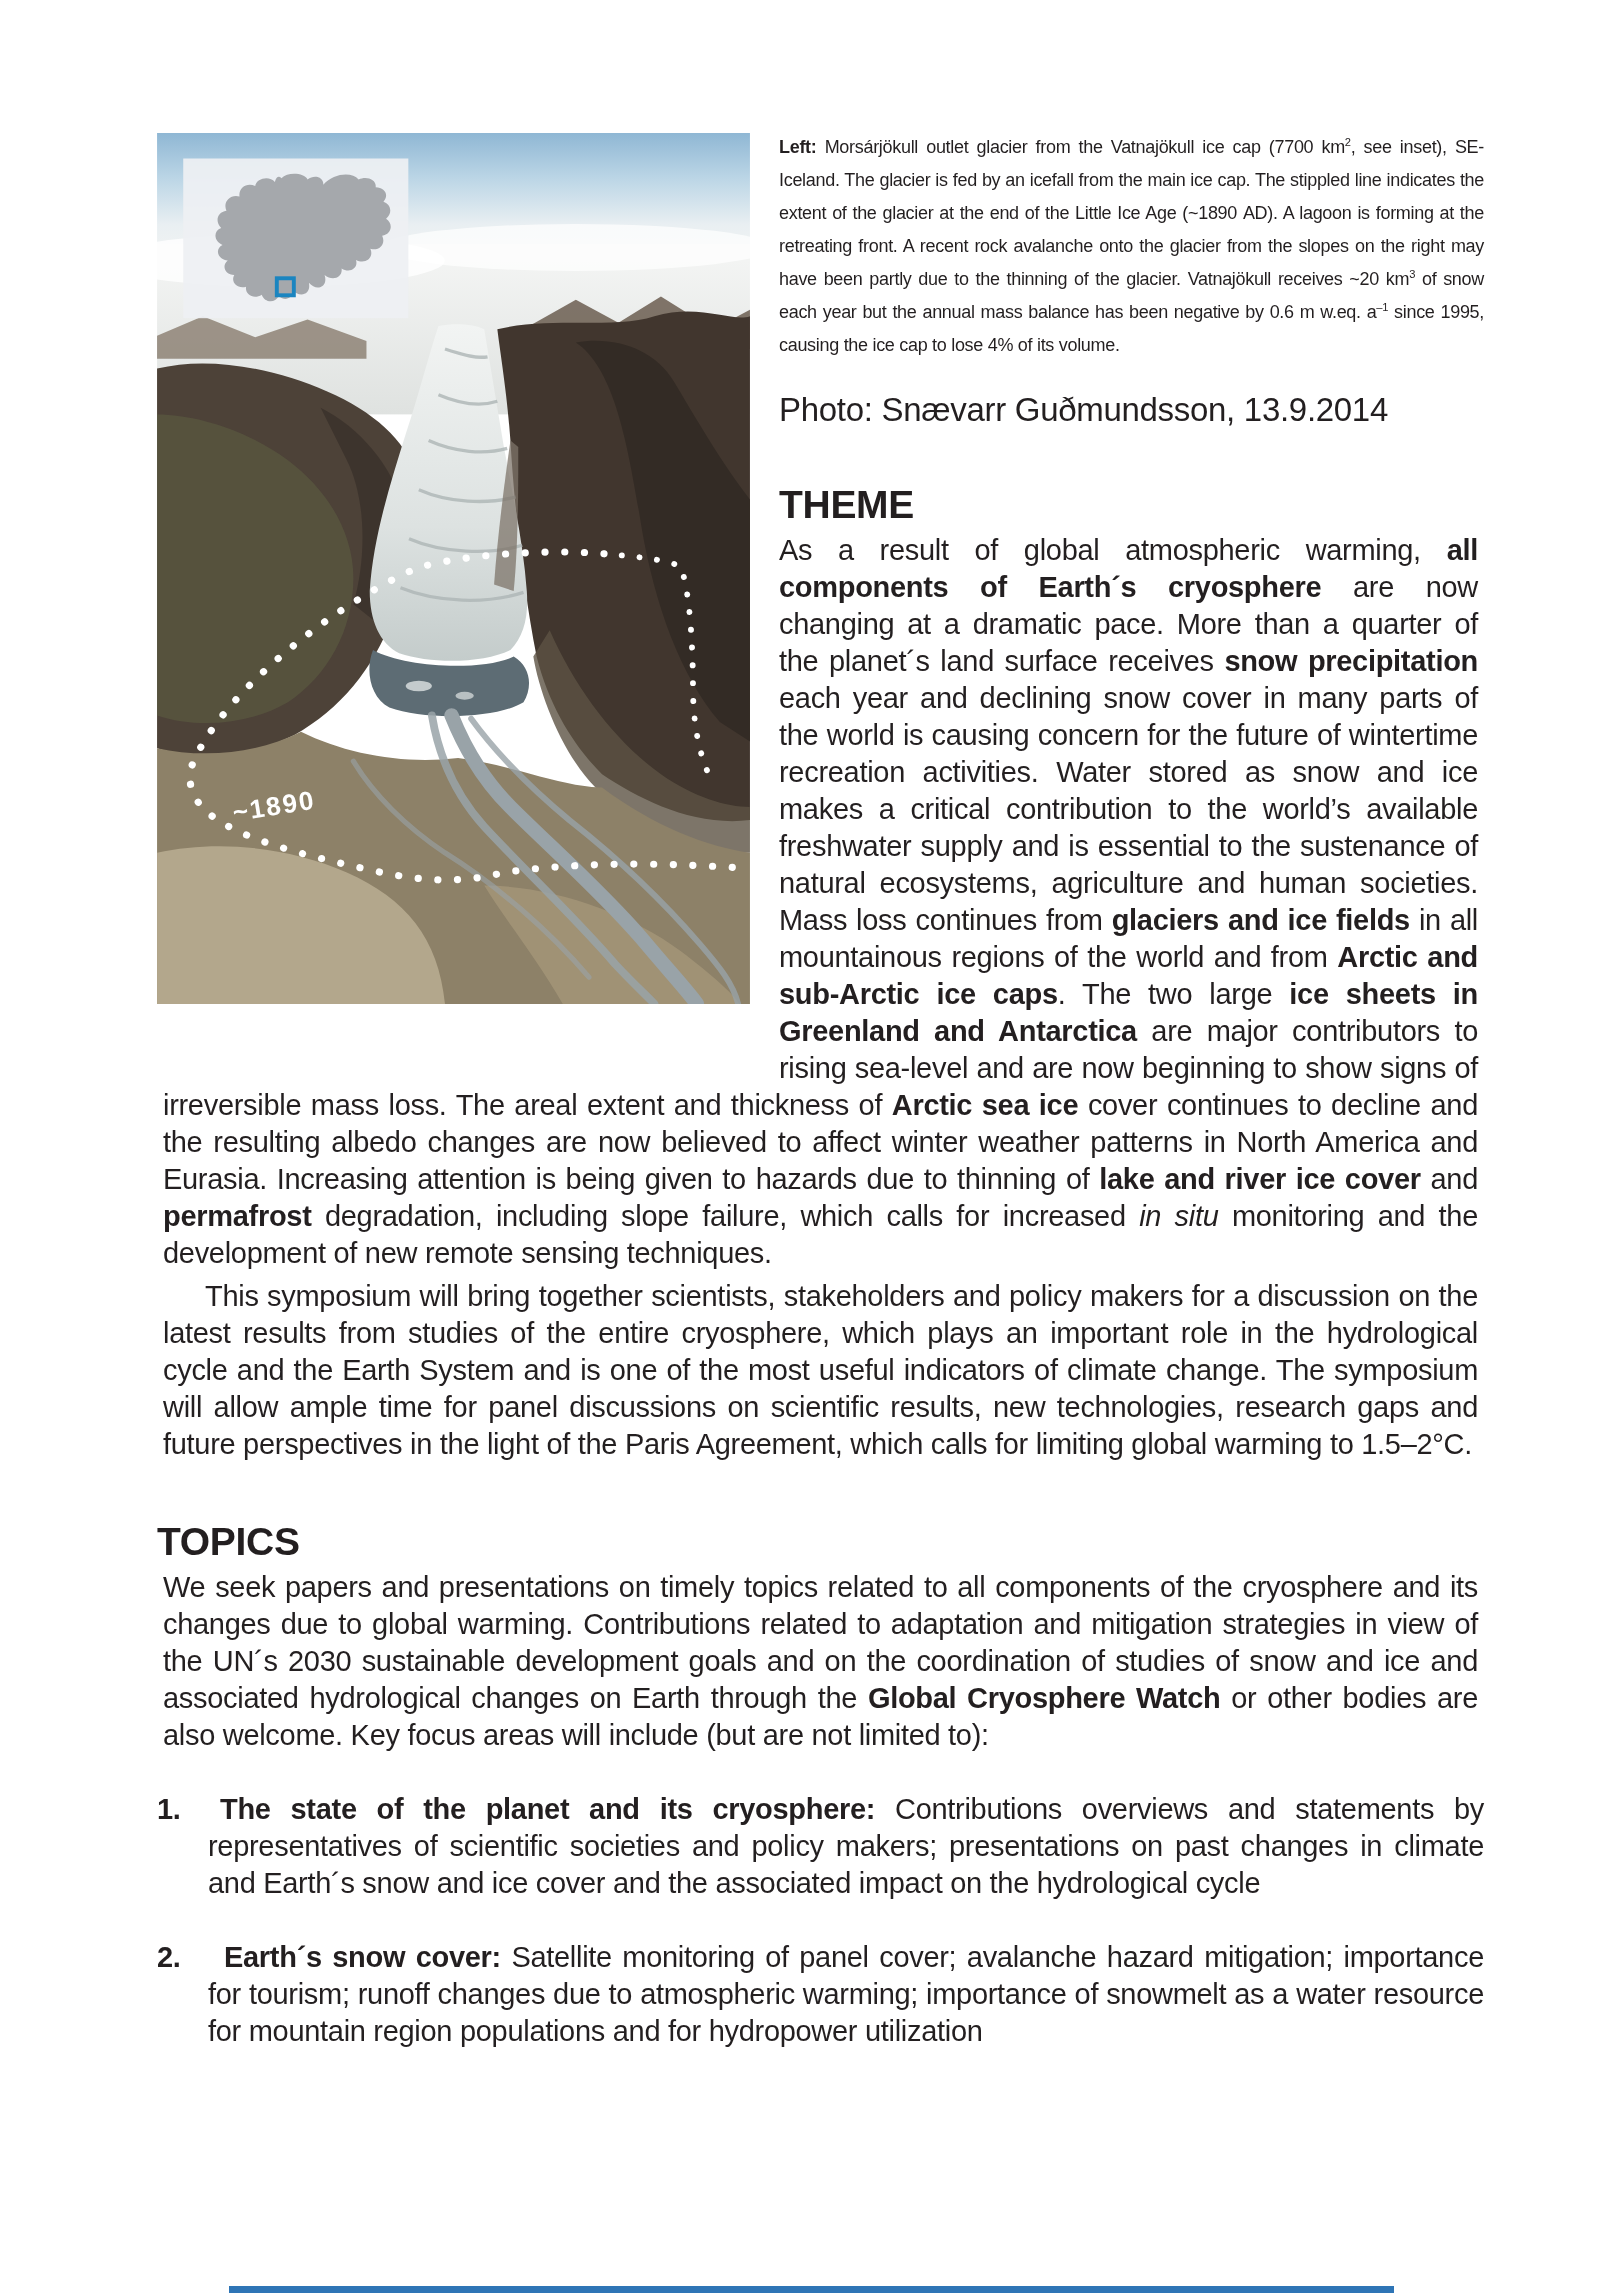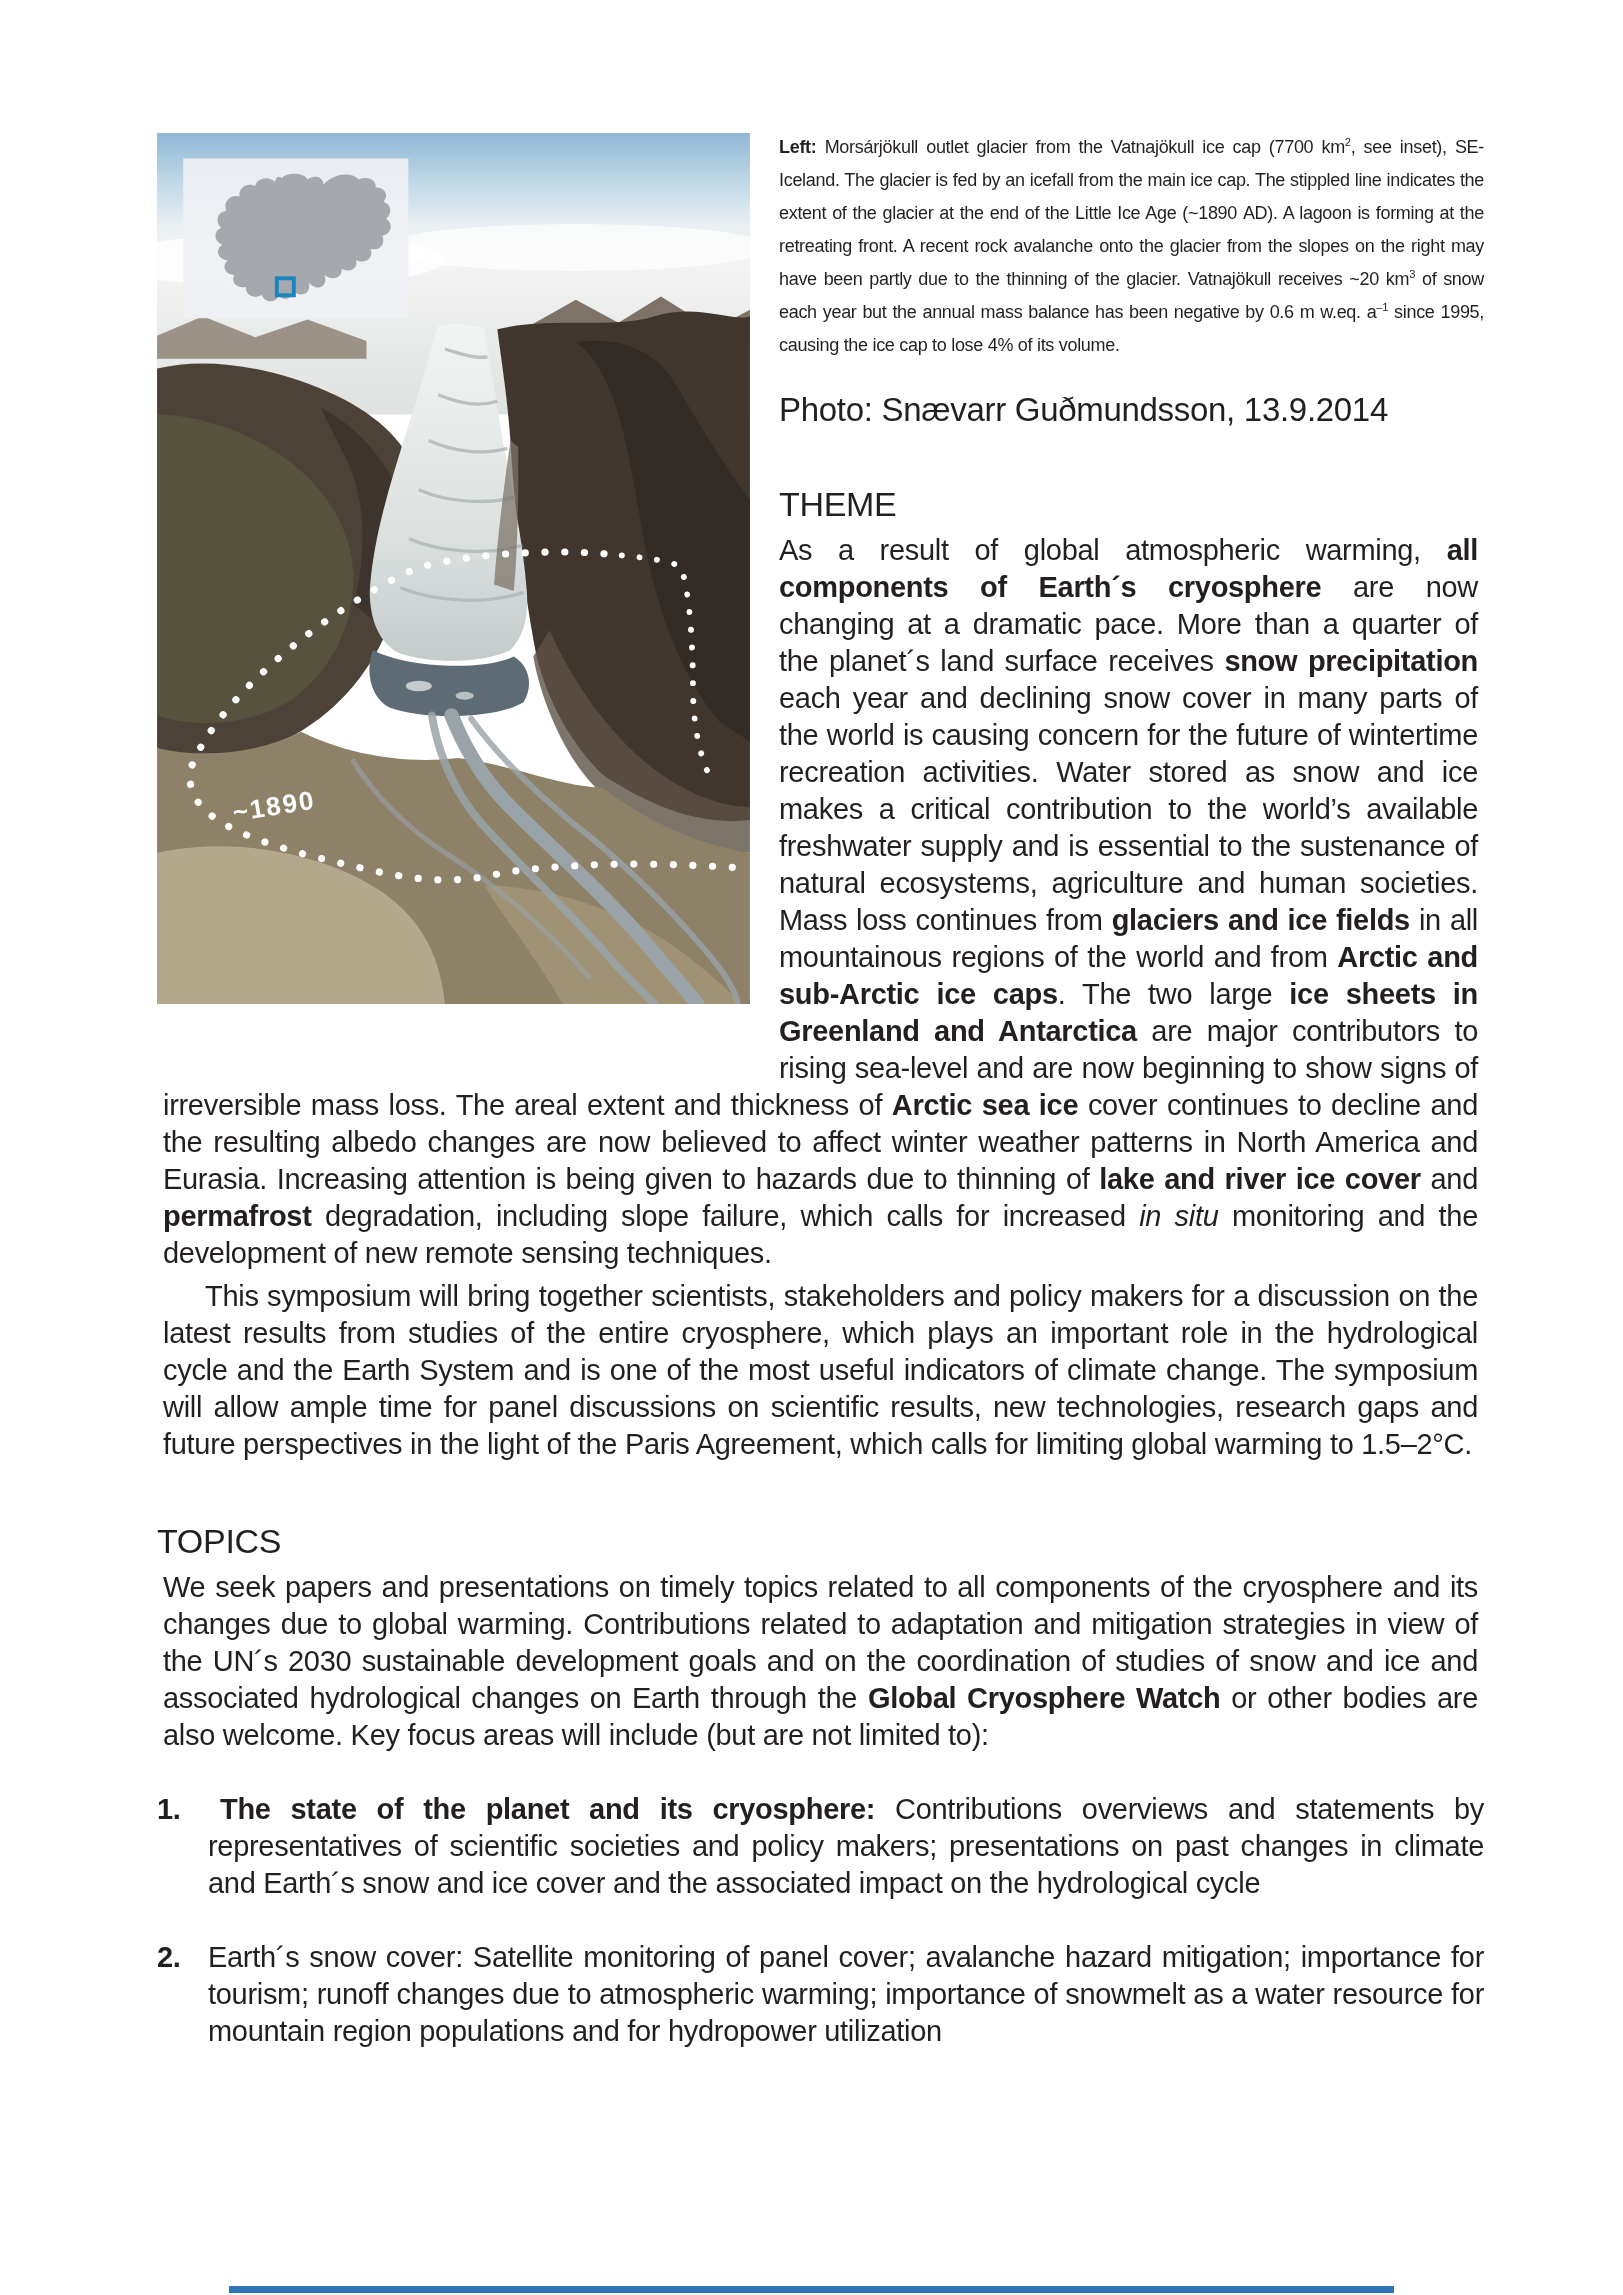--- a/index.html
+++ b/index.html
@@ -29,23 +29,23 @@
     text-align:justify;
     letter-spacing:-0.3px;
   }
   .credit{
     margin:31px 0 0 0;
     font-size:33px;line-height:33px;
     letter-spacing:-0.3px;
   }
   sup{font-size:0.62em;line-height:0;vertical-align:super;}
   h2.sec{
-    font-size:34px;line-height:37px;
+    font-size:39px;line-height:37px;
     margin:60px 0 9.2px 0;
-    font-weight:normal;
+    font-weight:bold;
     letter-spacing:-0.3px;
   }
   .body-par{
     margin:6px;
     font-size:29px;line-height:37px;
     text-align:justify;
     letter-spacing:-0.3px;
   }
   .indent{text-indent:42px;}
   ol.topic-list{
@@ -163,21 +163,21 @@
     <h2 class="sec">TOPICS</h2>
     <p class="body-par"><span>We seek papers and presentations on timely topics related to all components of the cryosphere and its changes due to global warming. Contributions related to adaptation and mitigation strategies in view of the UN´s 2030 sustainable development goals and on the coordination of studies of snow and ice and associated hydrological changes on Earth through the </span><span style="font-weight: bold;">Global Cryosphere Watch</span><span> or other bodies are also welcome. Key focus areas will include (but are not limited to):</span></p>
 
     <ol class="topic-list">
       <li>
         <span class="num">1.</span>
         <span><span style="font-weight: bold; margin-left: 12px;">The state of the planet and its cryosphere:</span><span> Contributions overviews and statements by representatives of scientific societies and policy makers; presentations on past changes in climate and Earth´s snow and ice cover and the associated impact on the hydrological cycle</span></span>
       </li>
       <li>
         <span class="num">2.</span>
-        <span><span style="font-weight: normal;">Earth´s snow cover:</span><span> Satellite monitoring of panel cover; avalanche hazard mitigation; importance for tourism; runoff changes due to atmospheric warming; importance of snowmelt as a water resource for mountain region populations and for hydropower utilization</span></span>
+        <span><span style="font-weight: bold; margin-left: 16px;">Earth´s snow cover:</span><span> Satellite monitoring of panel cover; avalanche hazard mitigation; importance for tourism; runoff changes due to atmospheric warming; importance of snowmelt as a water resource for mountain region populations and for hydropower utilization</span></span>
       </li>
     </ol>
 
   </div>
 
   <div id="bottom-bar" style="background: rgb(46, 117, 182);"></div>
 </div>
 
 
 </body></html>

